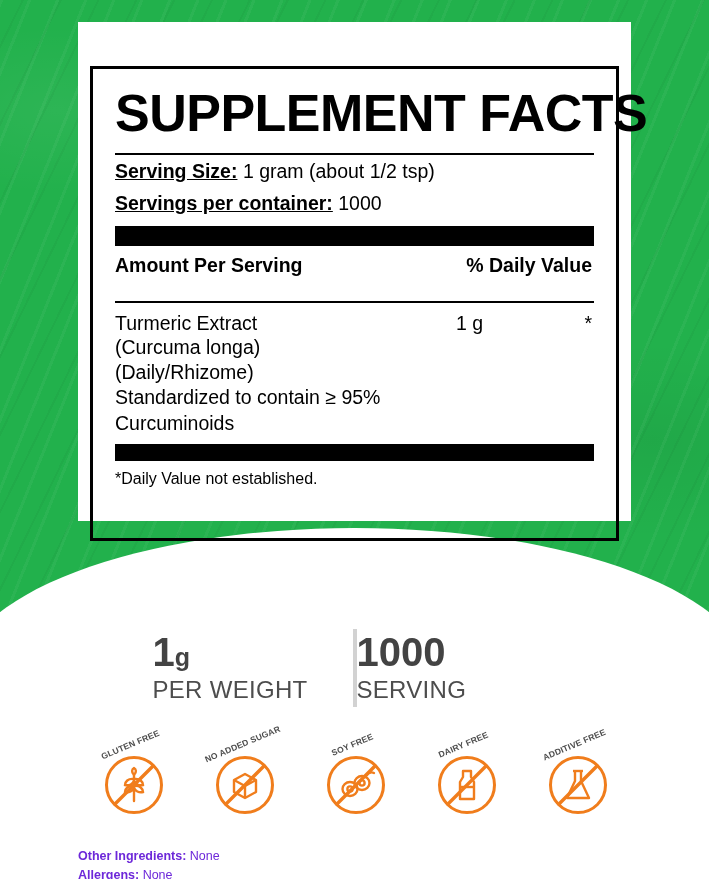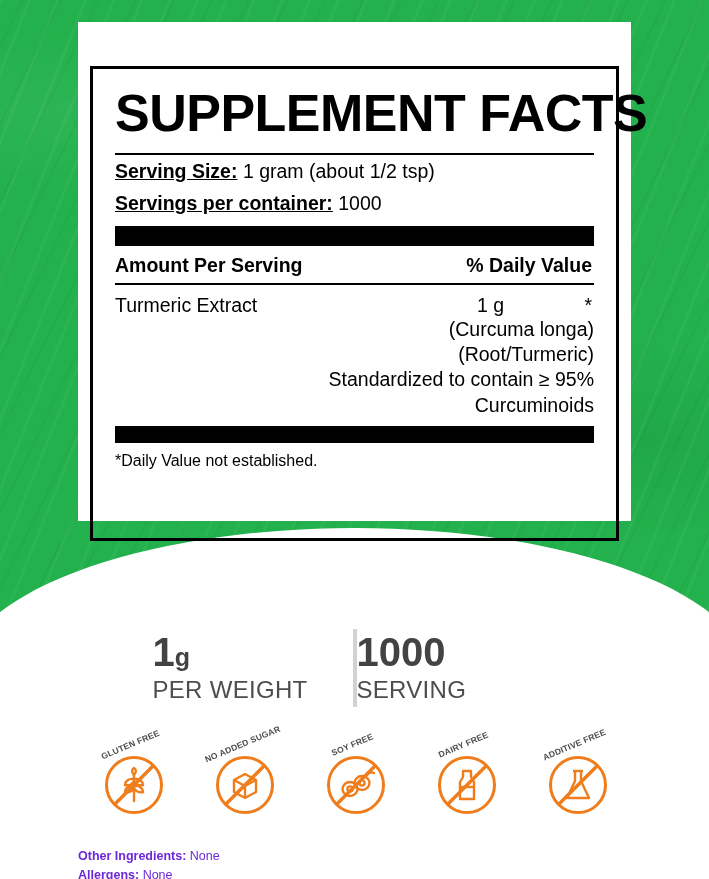--- a/index.html
+++ b/index.html
@@ -83,38 +83,37 @@
     line-height: 1.35;
   }
   .serv-line b { font-weight: bold; text-decoration: underline; }
 
   .hdr-row {
     display: flex;
     justify-content: space-between;
     align-items: flex-end;
     font-size: 19.5px;
     font-weight: bold;
-    padding: 8px 0 6px 0;
+    padding: 8px 0 24px 0;
   }
   .hdr-dv { padding-right: 2px; }
 
   .ing-block {
     padding: 9px 0 4px 0;
     position: relative;
-    text-align: right;
   }
   .ing-row1 {
     display: flex;
     align-items: baseline;
     font-size: 19.5px;
   }
   .ing-name { flex: 0 0 auto; }
   .ing-amt {
     position: absolute;
-    left: 362px;
+    left: 341px;
     font-size: 19.5px;
   }
   .ing-dv {
     position: absolute;
     right: 2px;
     font-size: 19.5px;
   }
   .ing-line {
     font-size: 19.5px;
     line-height: 1.3;
@@ -252,21 +251,21 @@
 
     <div class="rule-thin"></div>
 
     <div class="ing-block">
       <div class="ing-row1">
         <span class="ing-name">Turmeric Extract</span>
         <span class="ing-amt">1 g</span>
         <span class="ing-dv">*</span>
       </div>
       <div class="ing-line ing-latin">(Curcuma longa)</div>
-      <div class="ing-line">(Root/Turmeric)</div>
+      <div class="ing-line">(Daily/Rhizome)</div>
       <div class="ing-line">Standardized to contain ≥ 95%</div>
       <div class="ing-line">Curcuminoids</div>
     </div>
 
     <div class="rule-thick-bottom"></div>
 
     <div class="footnote">*Daily Value not established.</div>
   </div>
 </div>
 

